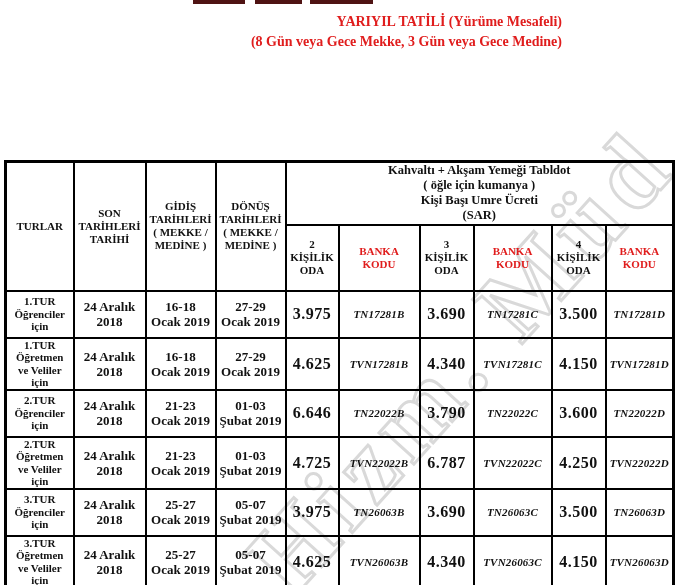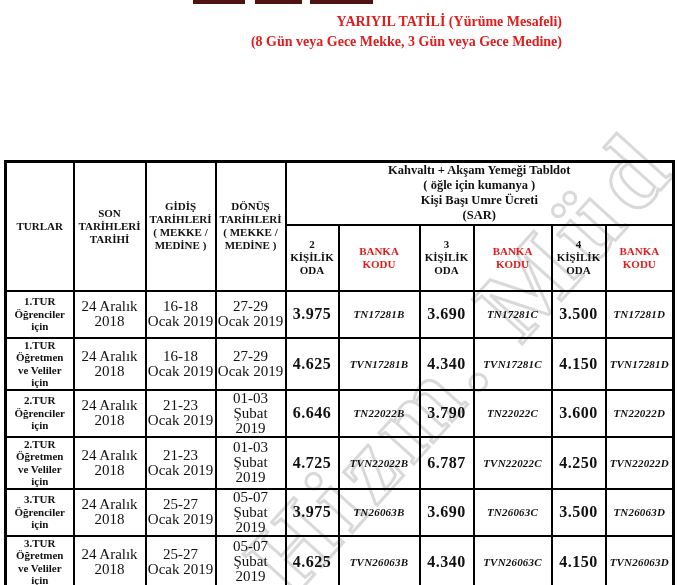--- a/index.html
+++ b/index.html
@@ -41,21 +41,21 @@
   table.program th, table.program td{
     border:2px solid #000;padding:0 1px;text-align:center;vertical-align:middle;
     overflow:hidden;
   }
   tr.hrow-top{height:63px;}
   tr.hrow-sub{height:66px;}
   tr.drow{height:47px;}
   th{font-weight:bold;font-size:11px;line-height:13px;white-space:pre-line;margin-left:16px;}
   th.group{font-size:12.5px;line-height:15px;}
   td.tour{font-weight:bold;font-size:11px;line-height:12.5px;white-space:pre-line;}
-  td.date{font-weight:normal;font-size:15px;line-height:15px;white-space:pre-line;margin-top:43px;}
+  td.date{font-weight:bold;font-size:13px;line-height:15px;white-space:pre-line;margin-top:43px;}
   td.price{font-weight:bold;font-size:16px;letter-spacing:.5px;}
   td.code{font-weight:bold;font-size:11px;letter-spacing:.2px;font-style:italic;}
 </style>
 </head>
 <body>
 
 <div class="watermark">e Hizm. Müd</div>
 
 <div class="scan-artifact sa1"></div>
 <div class="scan-artifact sa2"></div>

